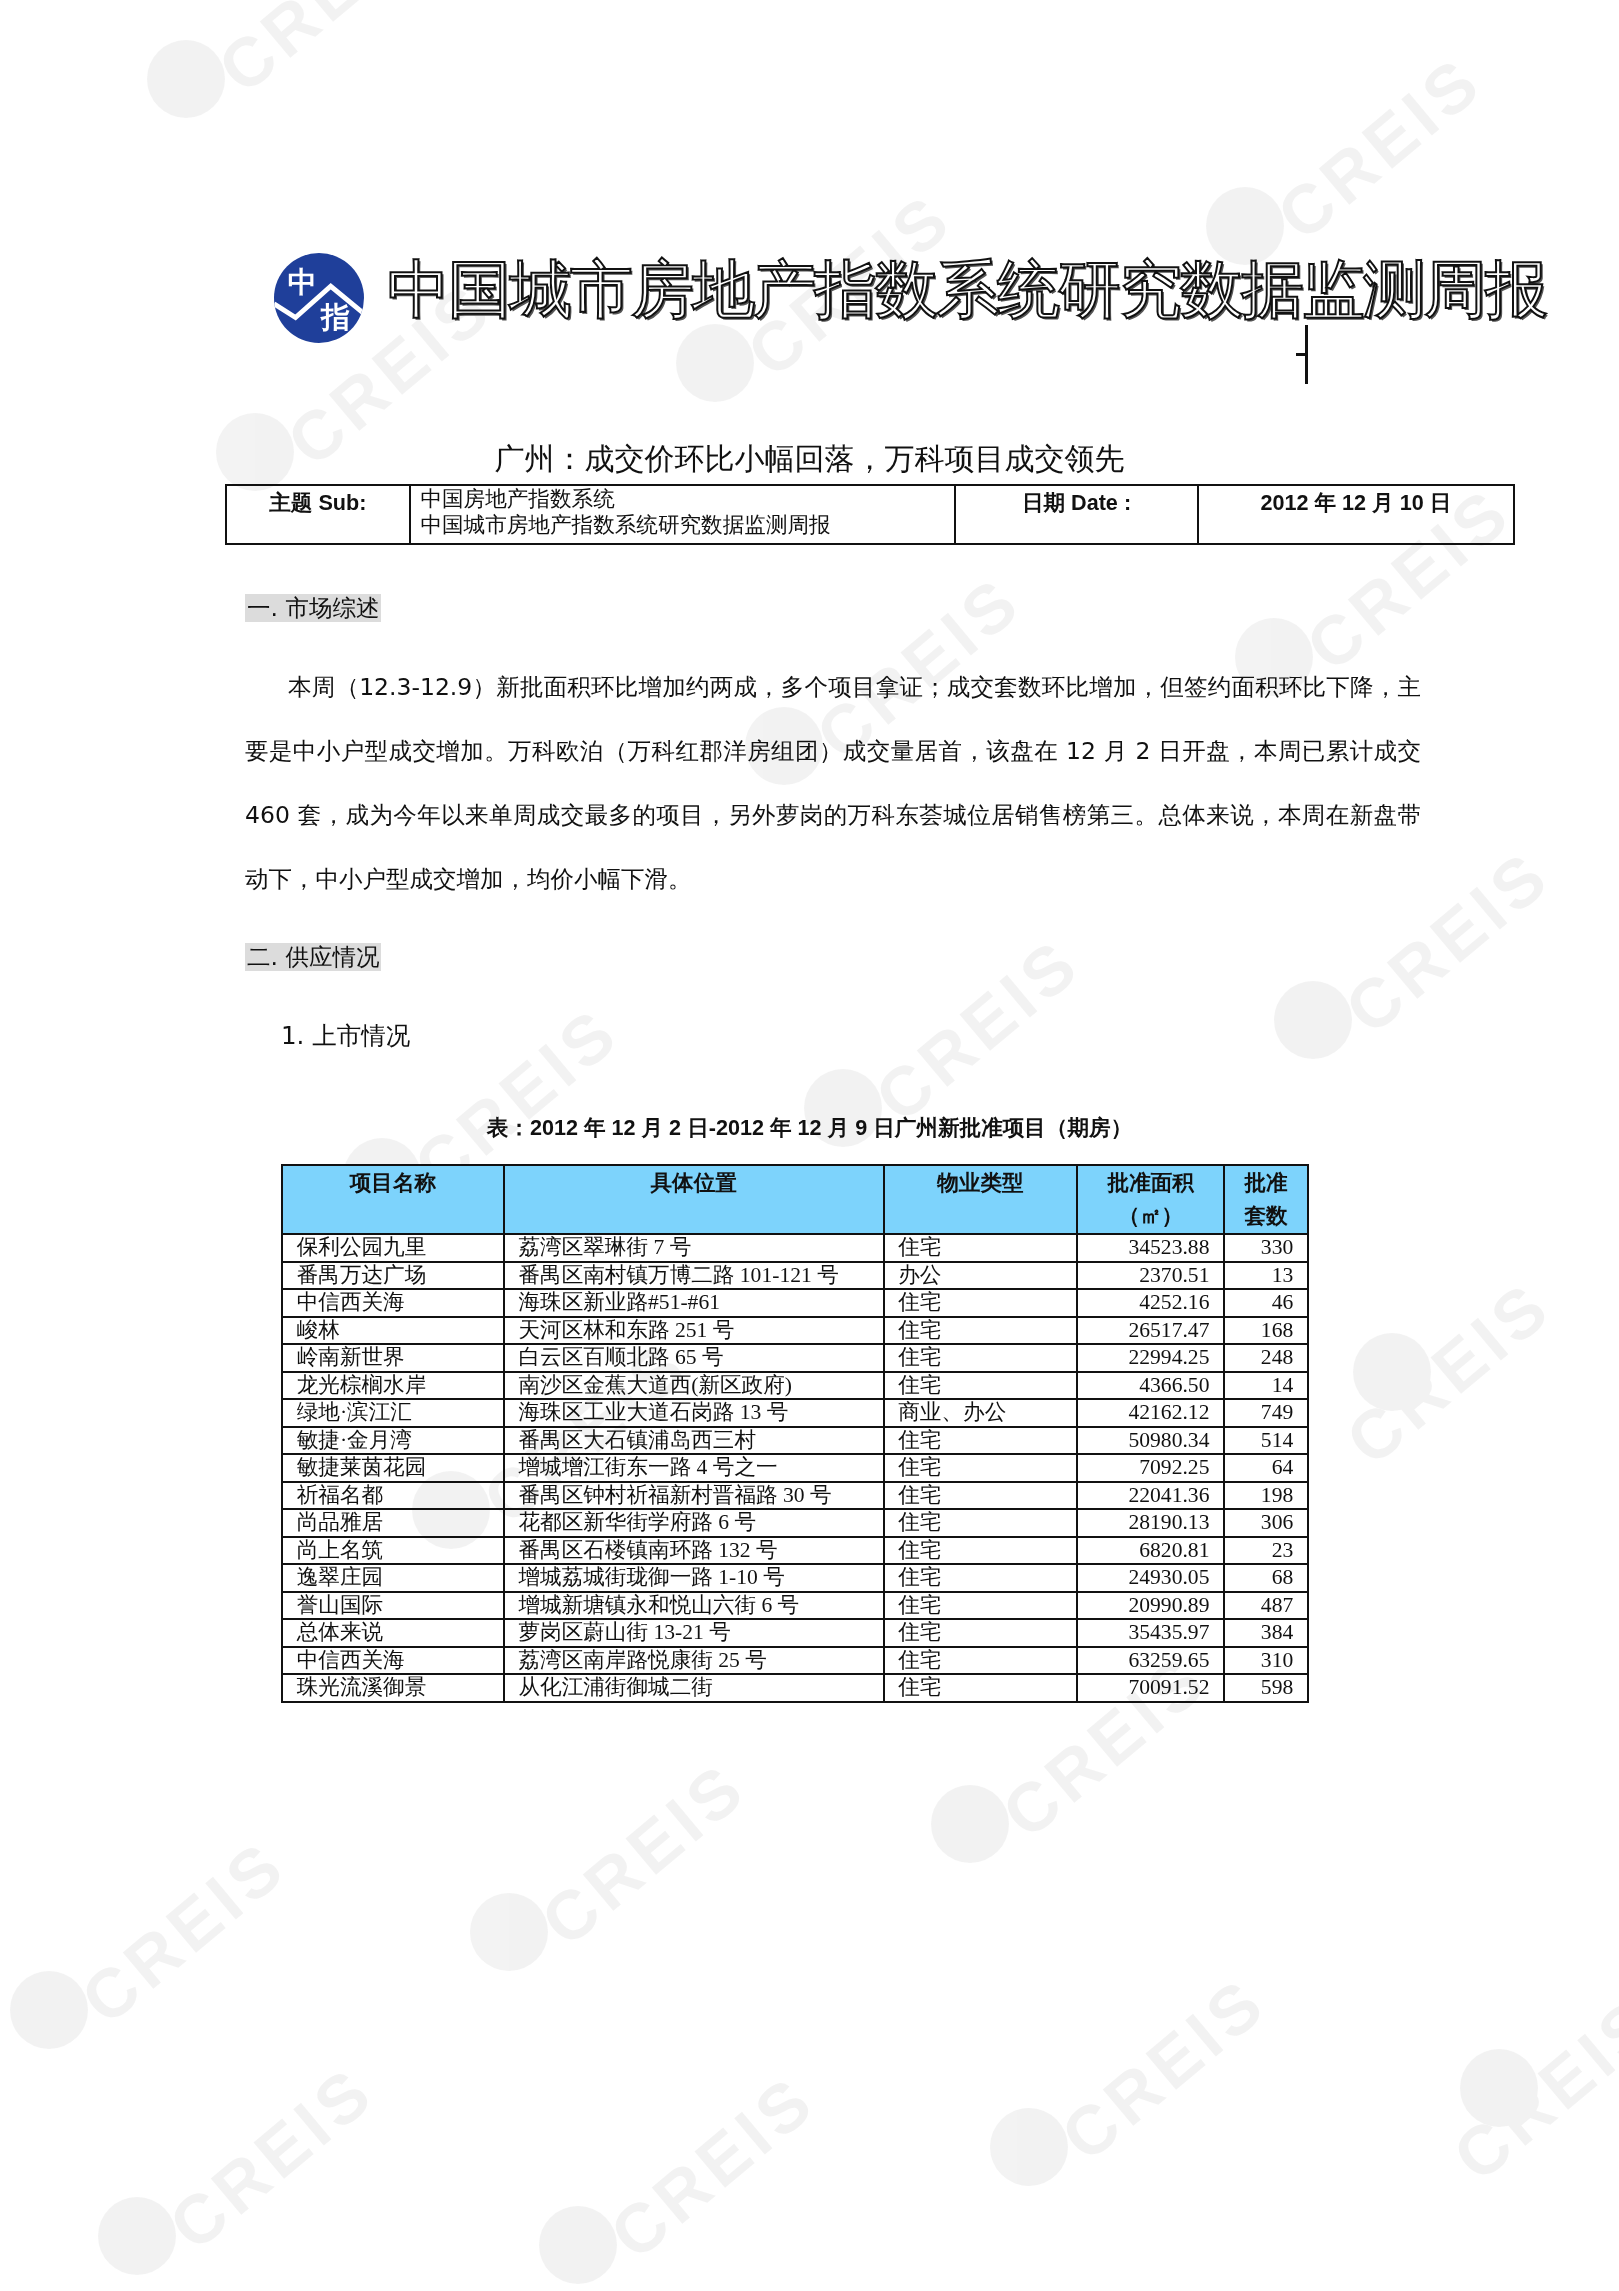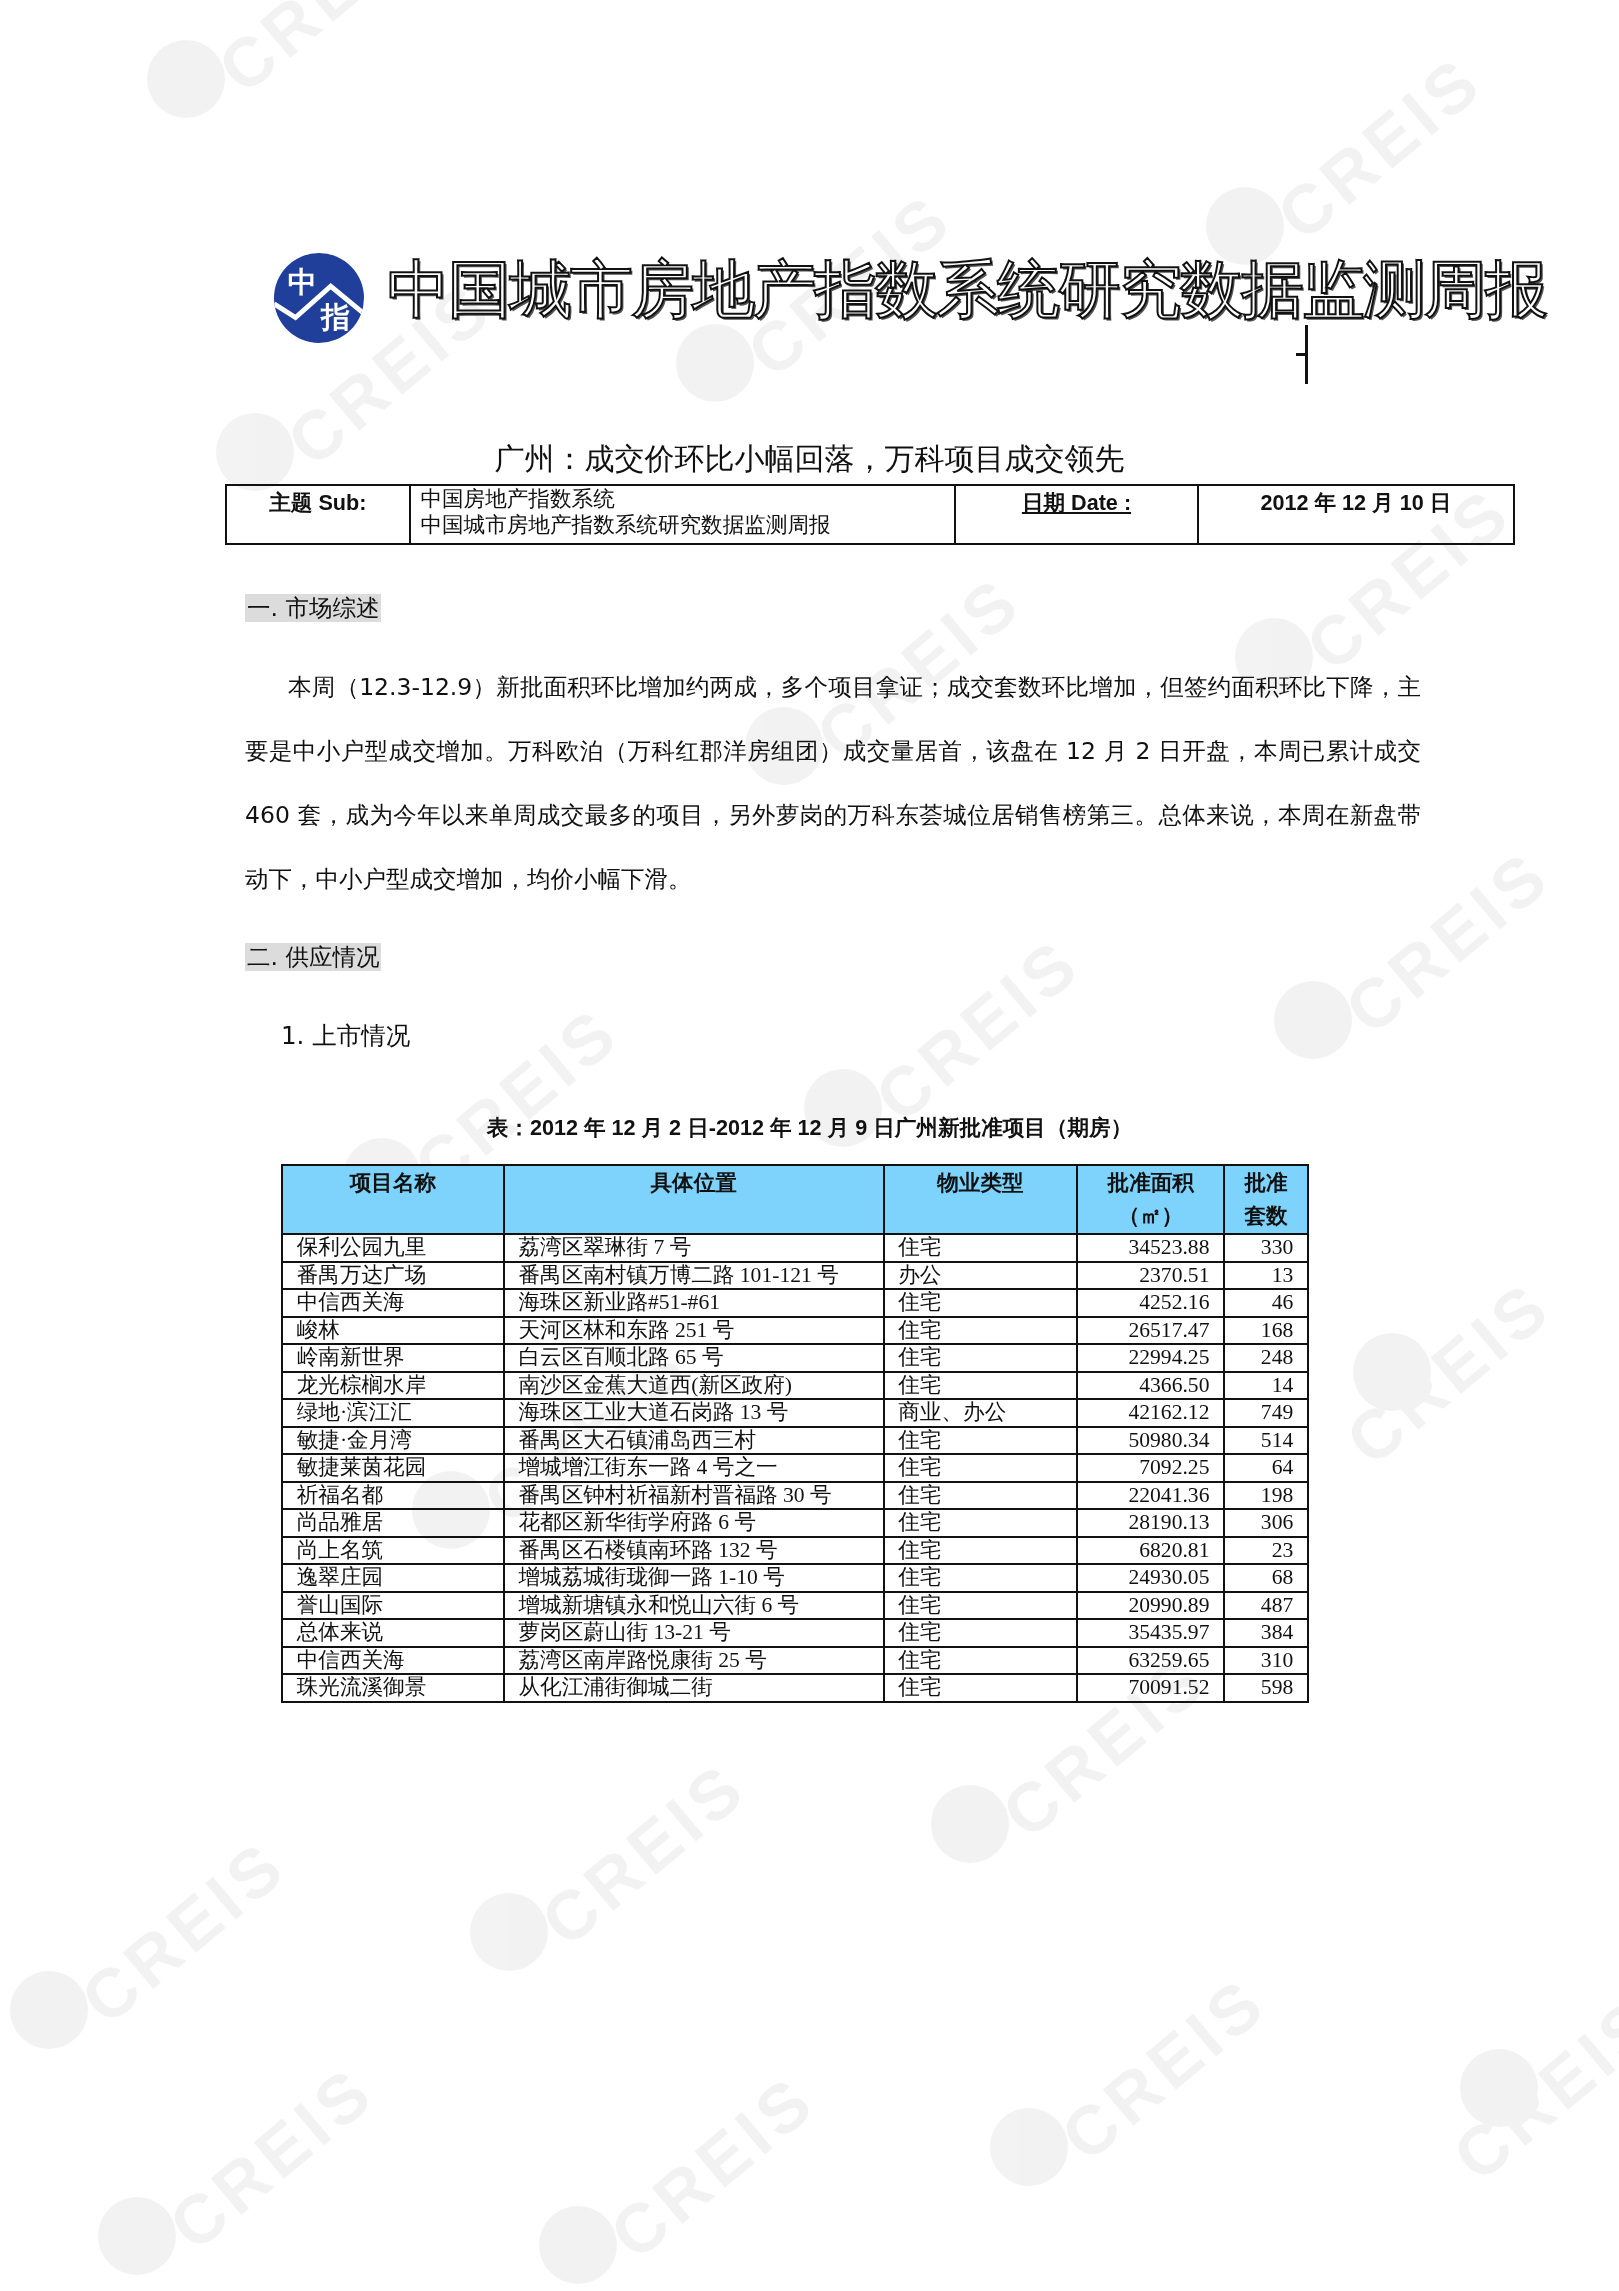--- a/index.html
+++ b/index.html
@@ -87,21 +87,21 @@
 <div class="abs headline">广州：成交价环比小幅回落，万科项目成交领先</div>
 
 <table class="info">
   <tbody>
       <tr>
     <td class="lbl" style="width:162px;">主题 Sub:</td>
     <td class="sub" style="width:524px;">
       <div>中国房地产指数系统</div>
       <div>中国城市房地产指数系统研究数据监测周报</div>
     </td>
-    <td class="lbl" style="width:221px;text-decoration:underline;">日期 Date :</td>
+    <td class="lbl" style="width:221px;">日期 Date :</td>
     <td class="lbl">2012 年 12 月 10 日</td>
   </tr>
 </tbody>
   </table>
 
 <div class="abs" style="left:245px;top:592px;">
   <span class="sec">一. 市场综述</span>
 </div>
 <div class="abs para" style="top:655px;">
   <p>本周（12.3-12.9）新批面积环比增加约两成，多个项目拿证；成交套数环比增加，但签约面积环比下降，主要是中小户型成交增加。万科欧泊（万科红郡洋房组团）成交量居首，该盘在 12 月 2 日开盘，本周已累计成交 460 套，成为今年以来单周成交最多的项目，另外萝岗的万科东荟城位居销售榜第三。总体来说，本周在新盘带动下，中小户型成交增加，均价小幅下滑。</p>

